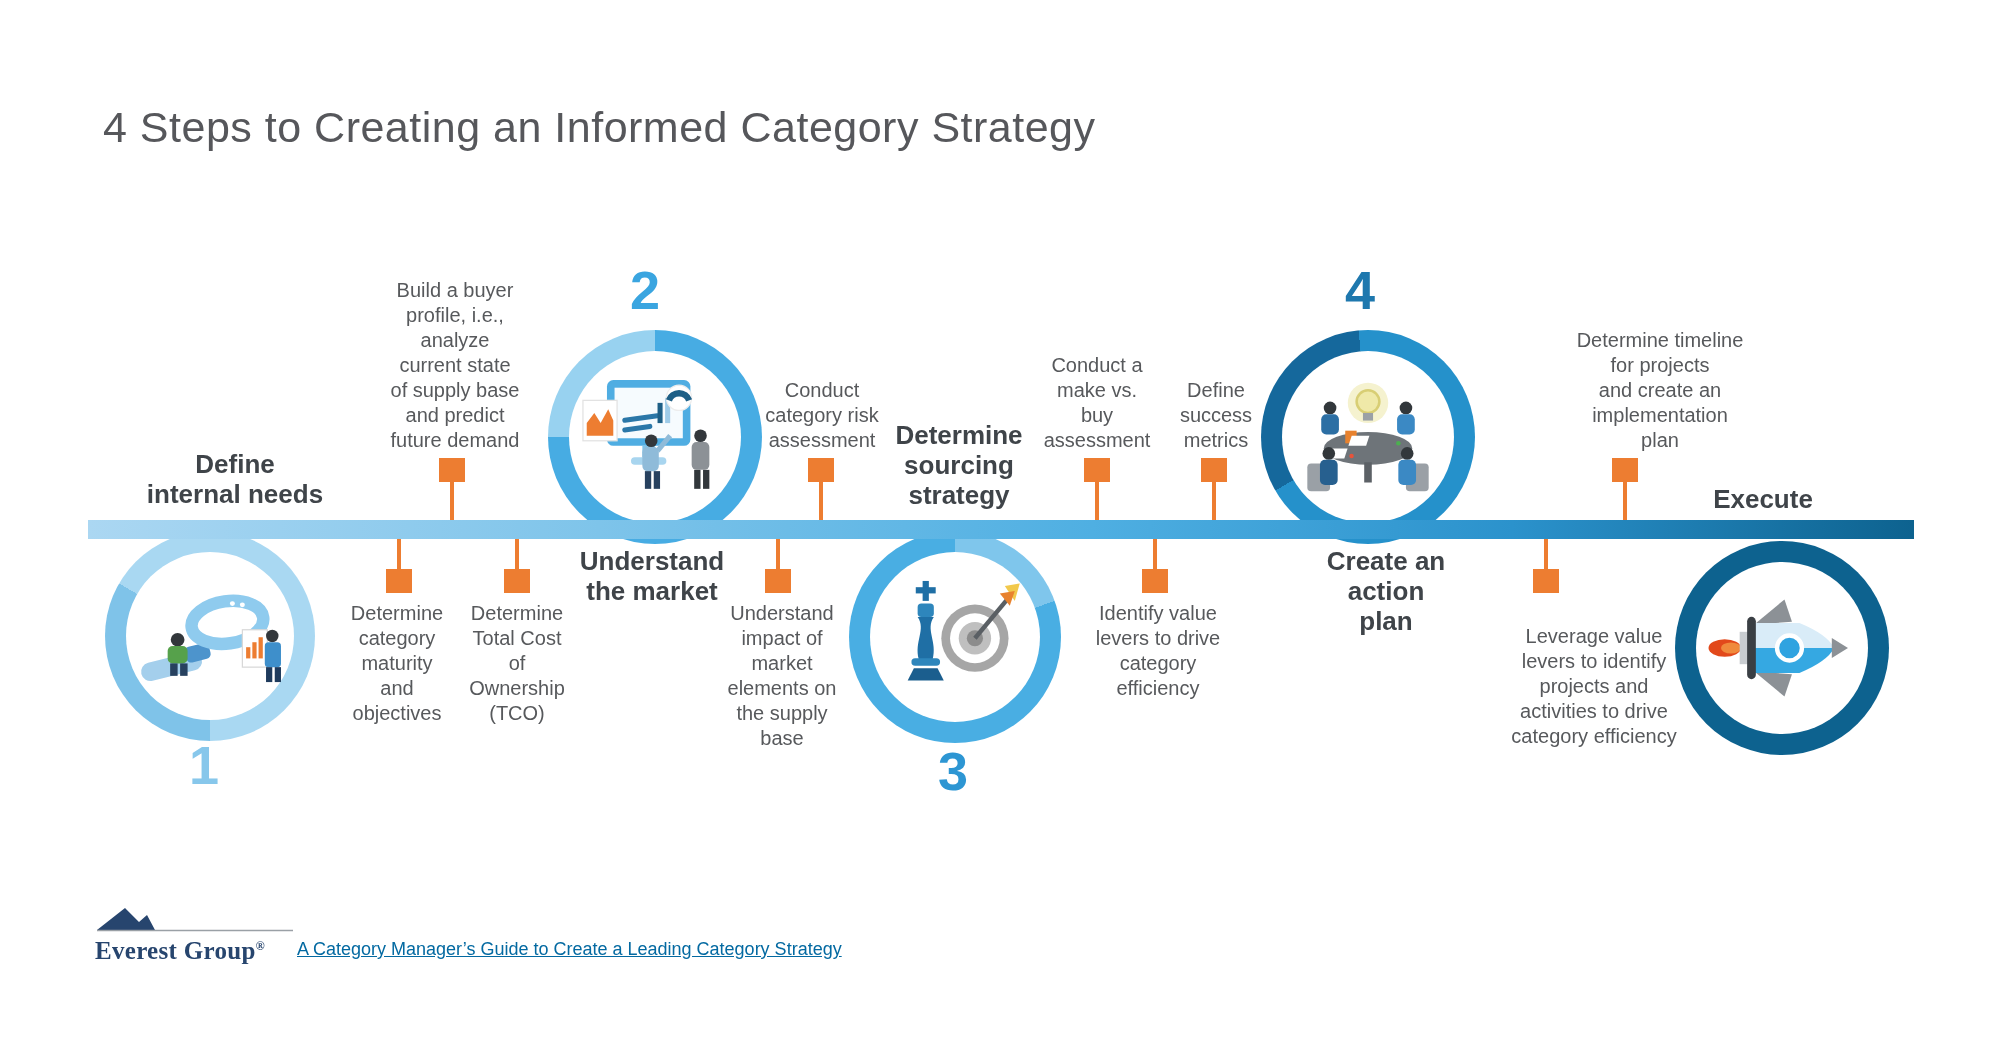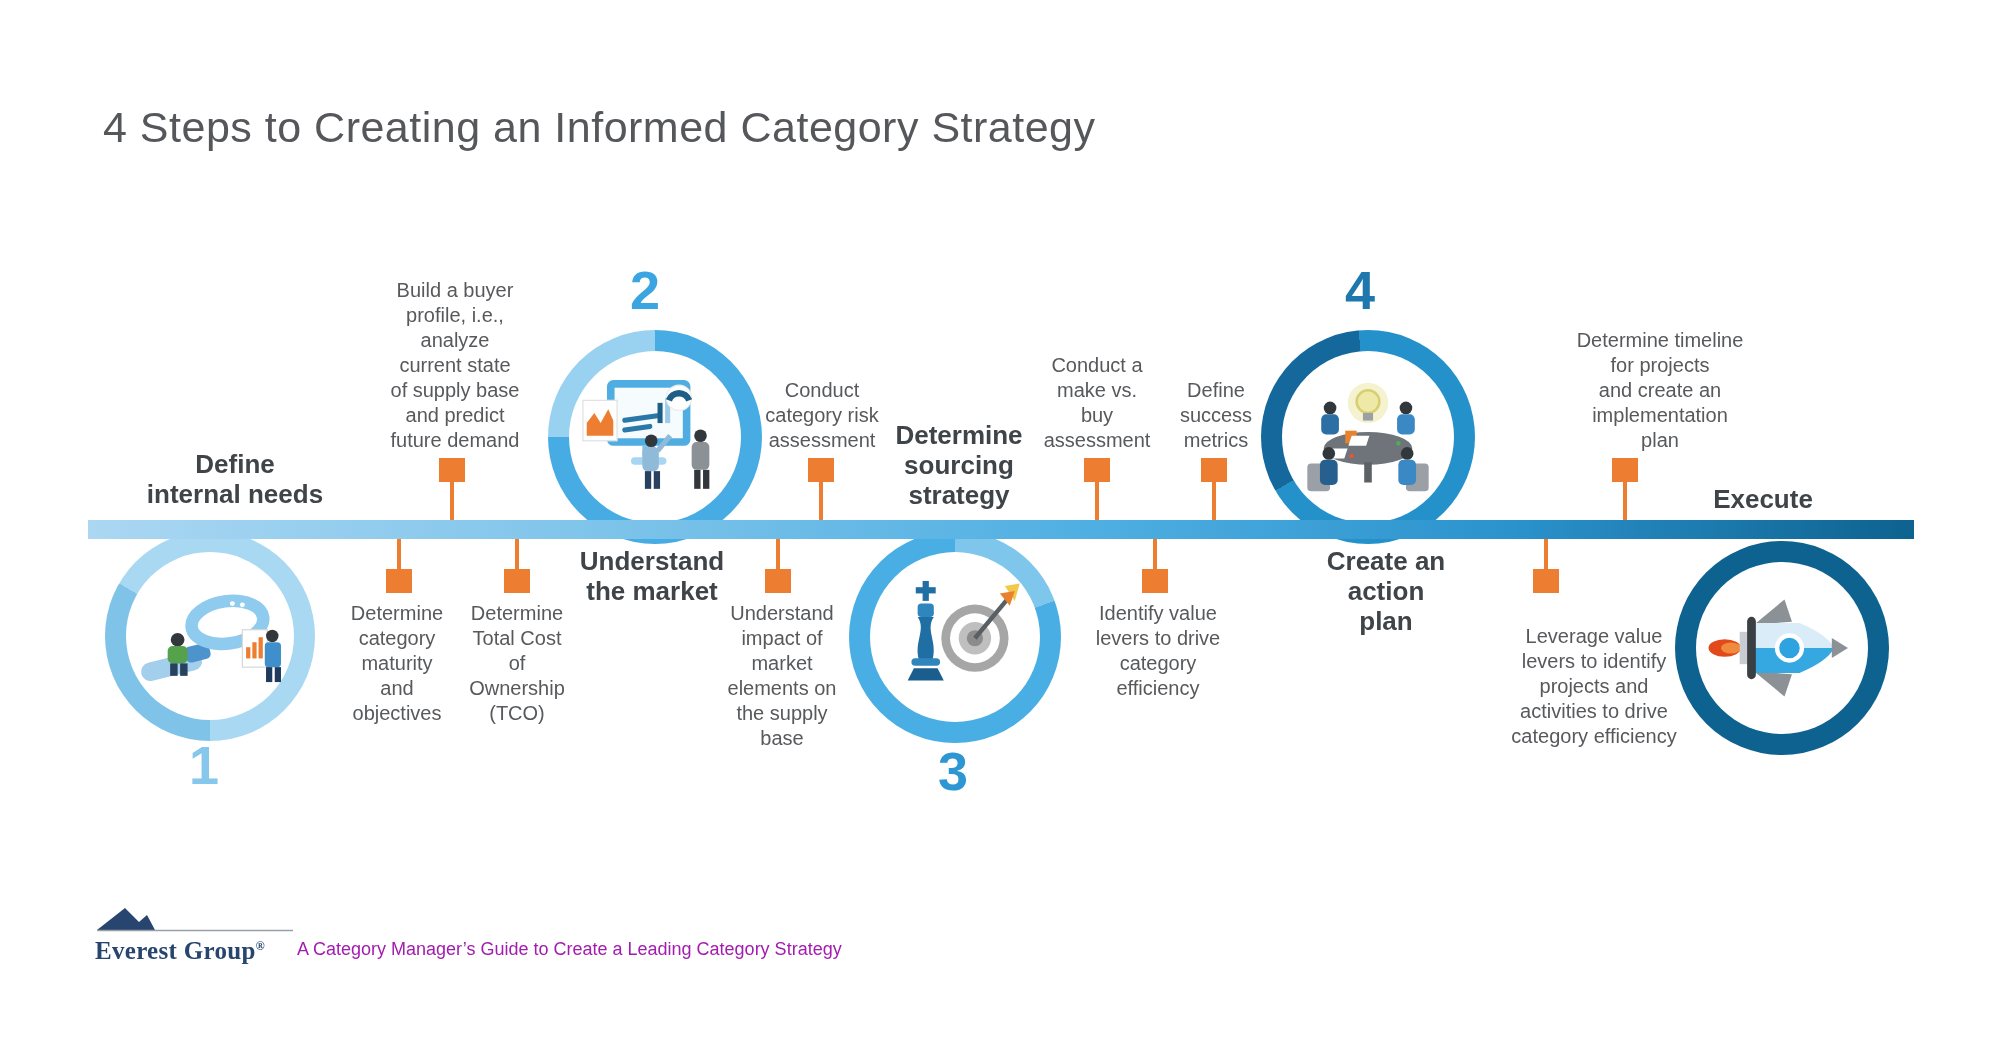--- a/index.html
+++ b/index.html
@@ -64,21 +64,21 @@
   .tick-above{top:458px;}
   .tick-above .stem{height:38px;}
   .tick-below{top:539px;}
   .tick-below .stem{height:30px;}
   .ta1{left:439px;} .ta2{left:808px;} .ta3{left:1084px;} .ta4{left:1201px;} .ta5{left:1612px;}
   .tb1{left:386px;} .tb2{left:504px;} .tb3{left:765px;} .tb4{left:1142px;} .tb5{left:1533px;}
   .footer{position:absolute;left:0;top:900px;width:2000px;height:80px;}
   .brand{position:absolute;left:95px;top:5px;width:210px;}
   .brand-text{font-weight:bold;font-size:25px;color:var(--brand_navy,#27456E);letter-spacing:0.3px;font-family:Liberation Serif, serif;}
   .brand-text sup{font-size:12px;}
-  .tagline{position:absolute;left:297px;top:39px;font-size:18px;color:#a21caf;white-space:nowrap;}
+  .tagline{position:absolute;left:297px;top:39px;font-size:18px;color:#0369a1;white-space:nowrap;text-decoration:underline;}
 </style>
 </head>
 <body>
 
 <div class="canvas">
 
   <div class="title">4 Steps to Creating an Informed Category Strategy</div>
 
   <div class="bar"></div>
 

